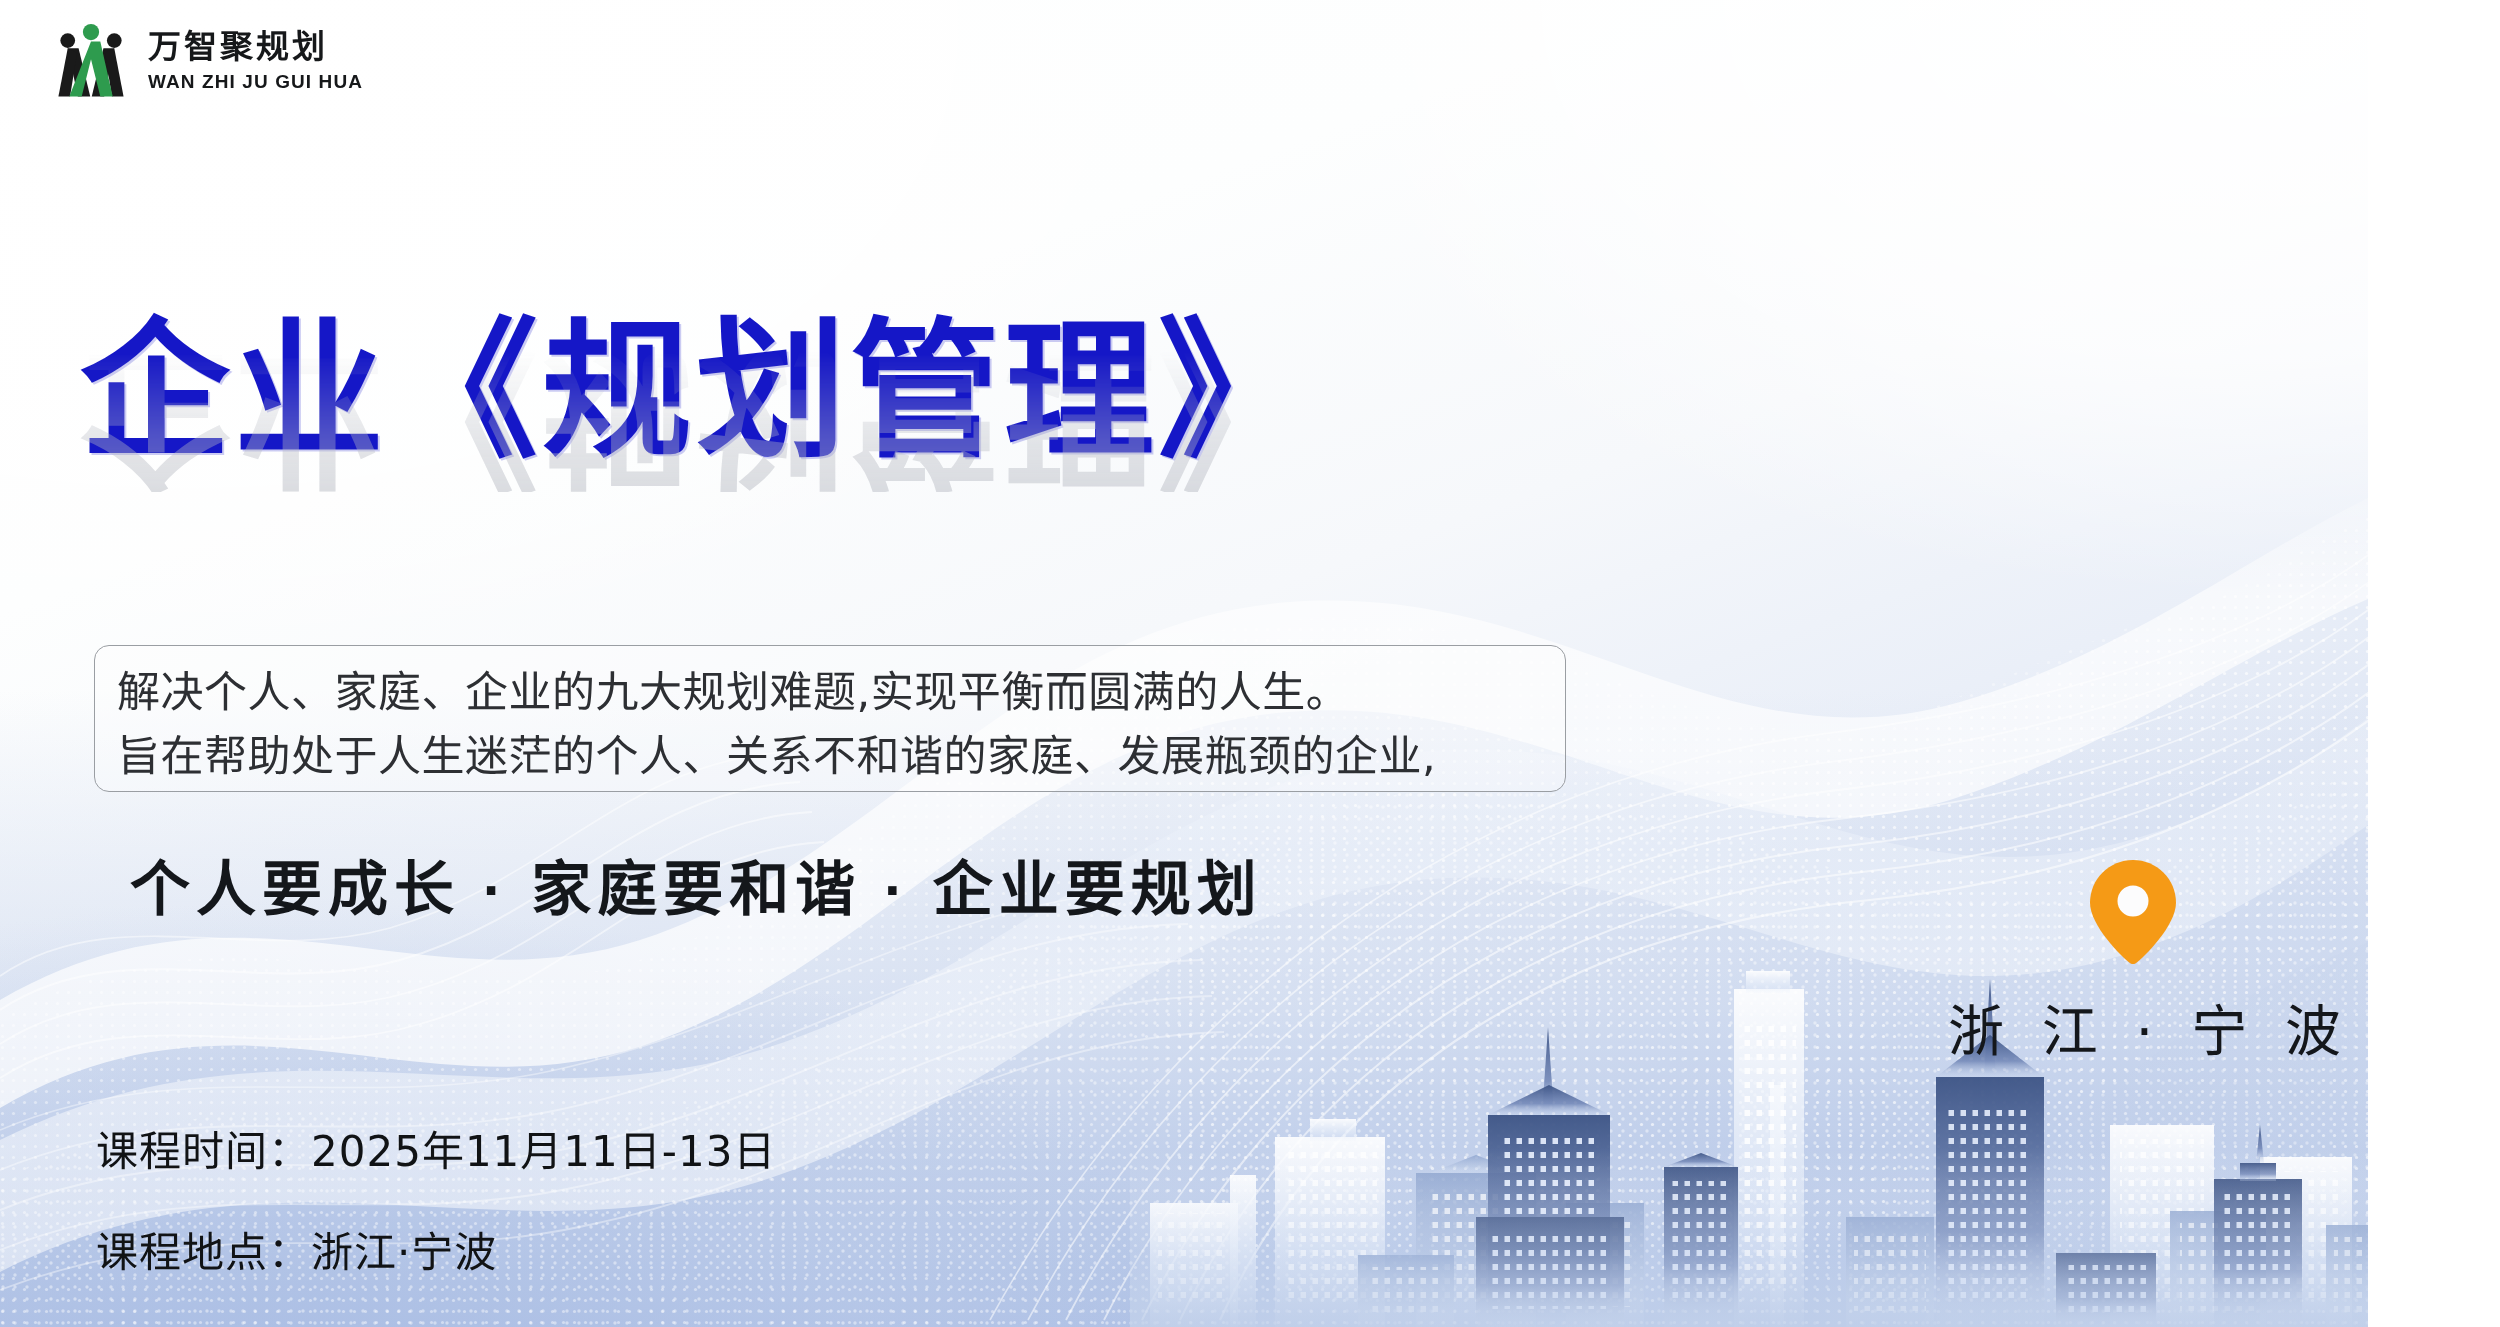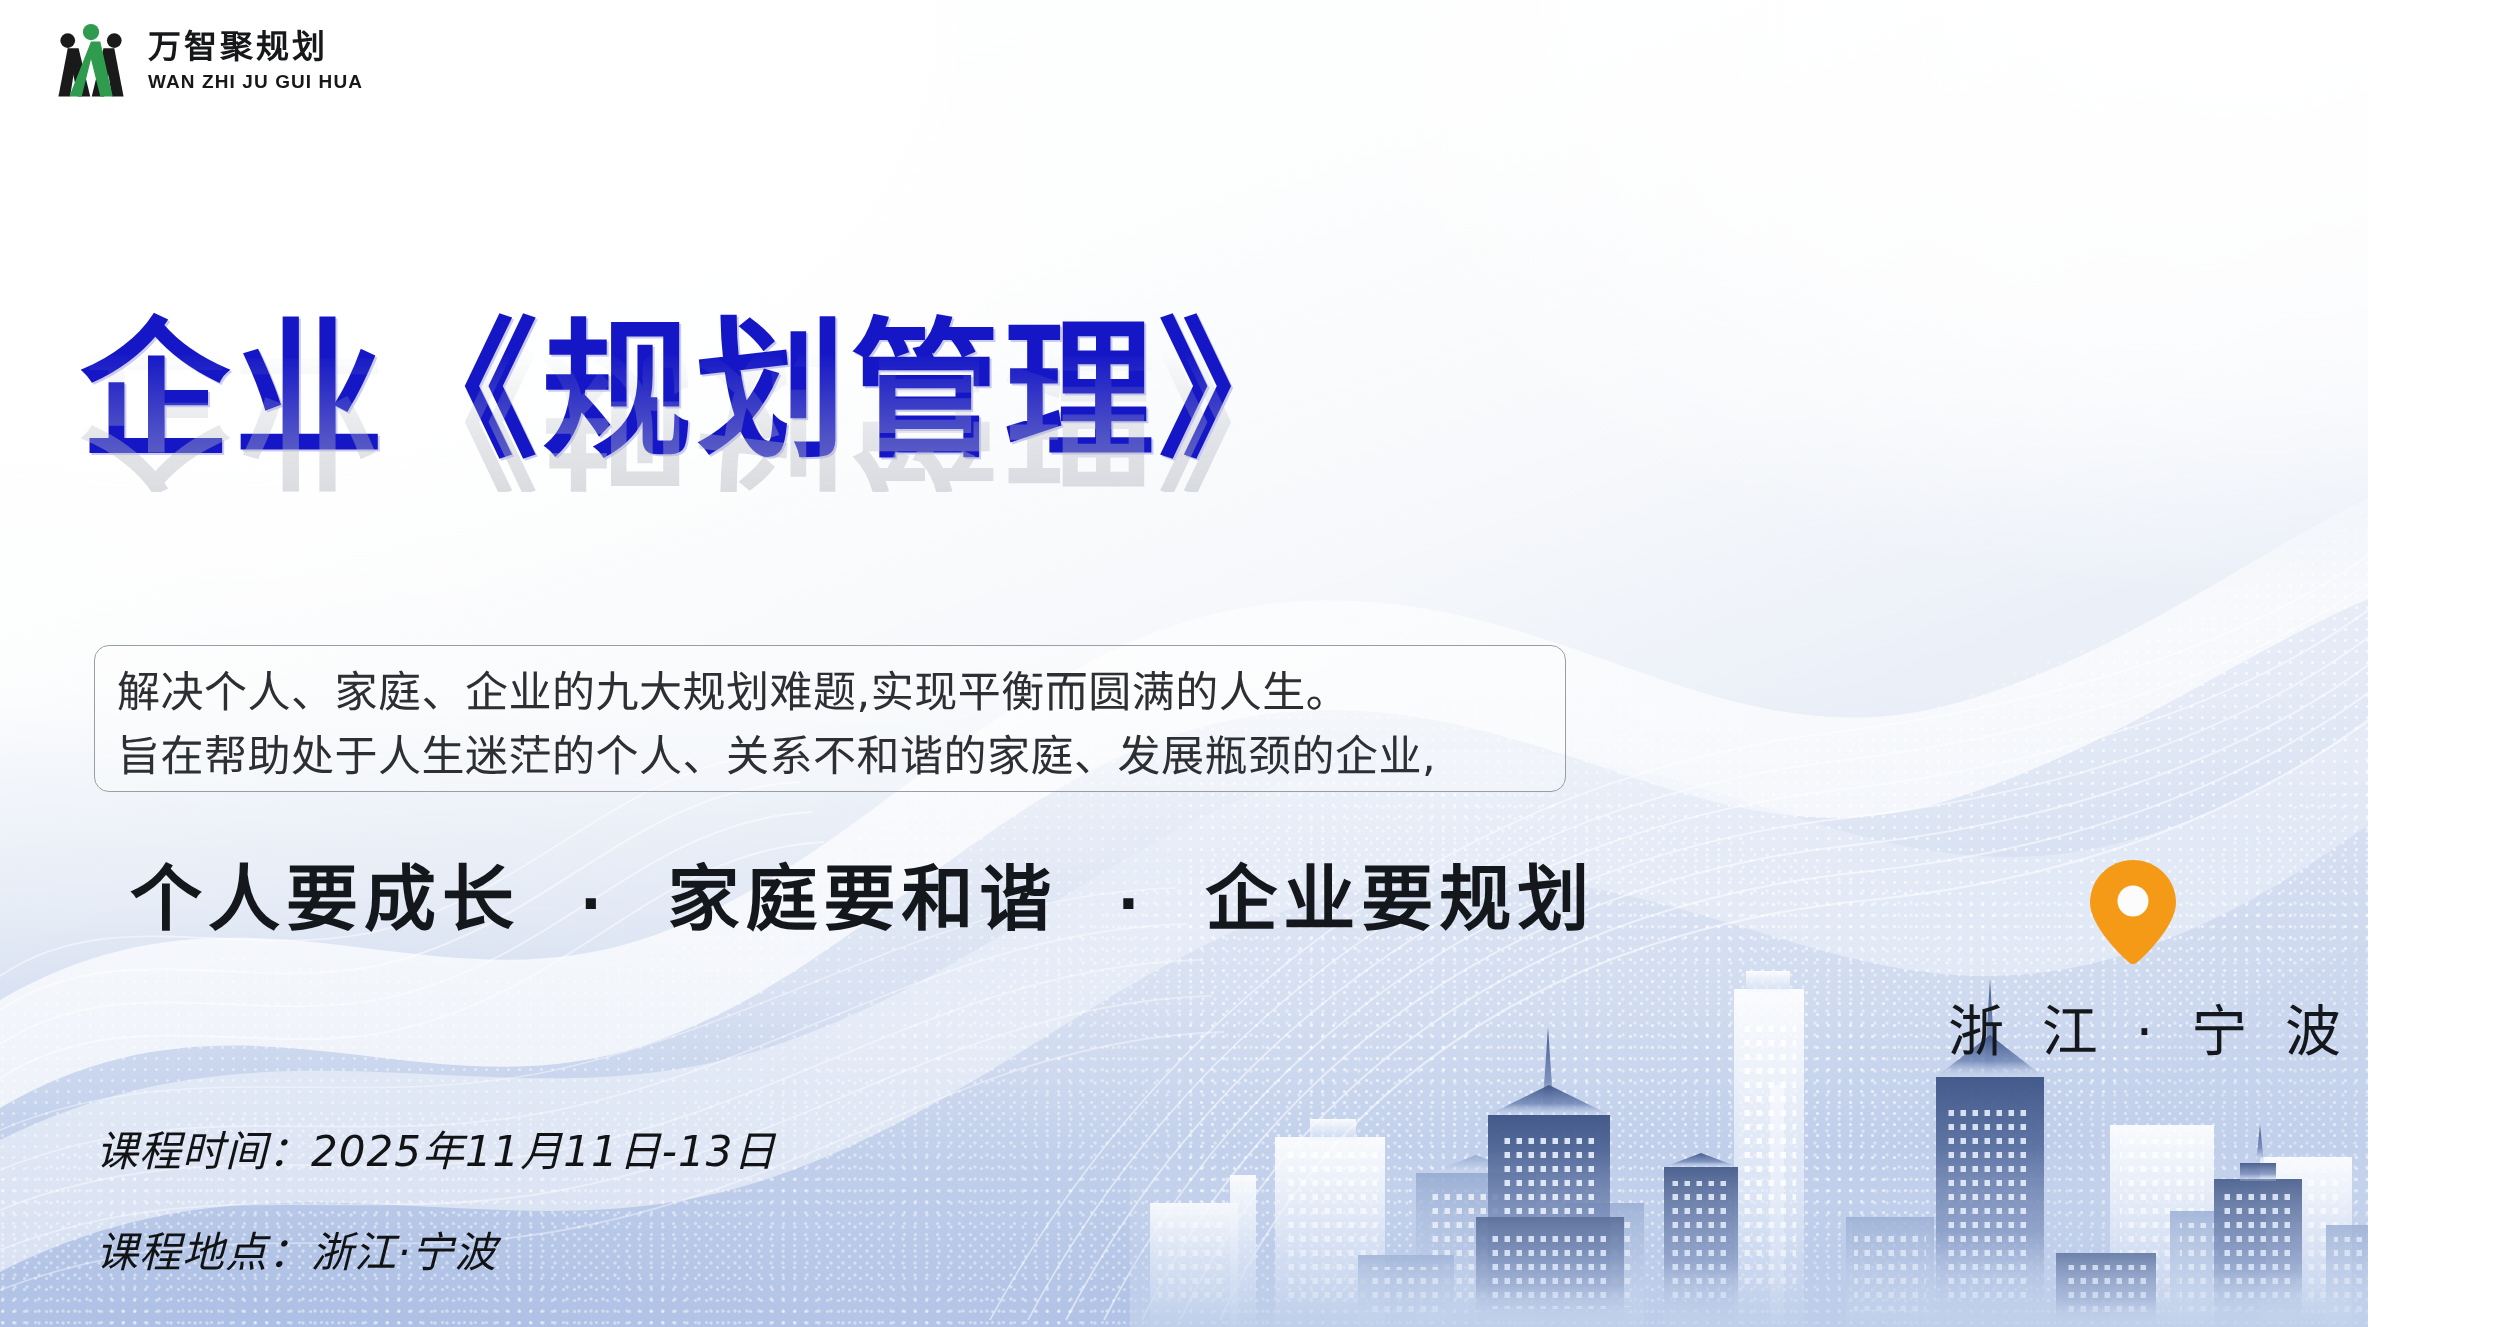--- a/index.html
+++ b/index.html
@@ -83,37 +83,37 @@
   }
   .desc-line{
     font-family:"DejaVu Sans","Liberation Sans",sans-serif;
     font-size:43px;color:#2d2f33;line-height:64px;
     white-space:nowrap;letter-spacing:0.5px;
   }
 
   
   .tagline{
     position:absolute;left:130px;top:840px;
-    font-family:Liberation Mono, monospace;
-    font-size:72px;font-weight:700;color:#14171b;
+    font-family:Liberation Sans, sans-serif;
+    font-size:60px;font-weight:700;color:#14171b;
     letter-spacing:6px;white-space:nowrap;
   }
 
   
   .pin-block{position:absolute;left:1948px;top:860px;width:370px;}
   .pin-icon{display:block;margin:0 auto;width:86px;height:104px;}
   .pin-city{
     margin-top:22px;
     font-family:"DejaVu Sans","Liberation Sans",sans-serif;
     font-size:56px;font-weight:400;color:#14171b;
     letter-spacing:10px;white-space:nowrap;
   }
 
   
-  .course-info{position:absolute;left:96px;top:1117px;font-style:italic;}
+  .course-info{position:absolute;left:96px;top:1117px;}
   .course-row{
     font-family:"DejaVu Sans","Liberation Sans",sans-serif;
     font-size:42px;color:#111315;letter-spacing:1px;
     white-space:nowrap;margin-bottom:40px;
   }
   .course-row:last-child{margin-bottom:0;}
 
   
   .skyline{position:absolute;left:1130px;bottom:0;width:1370px;height:360px;}
 </style>

